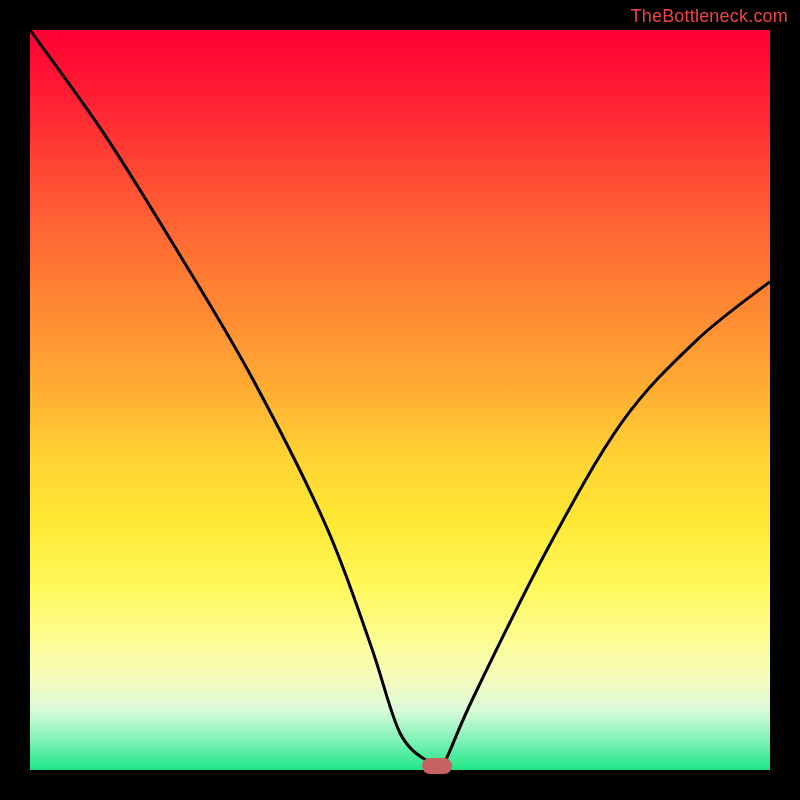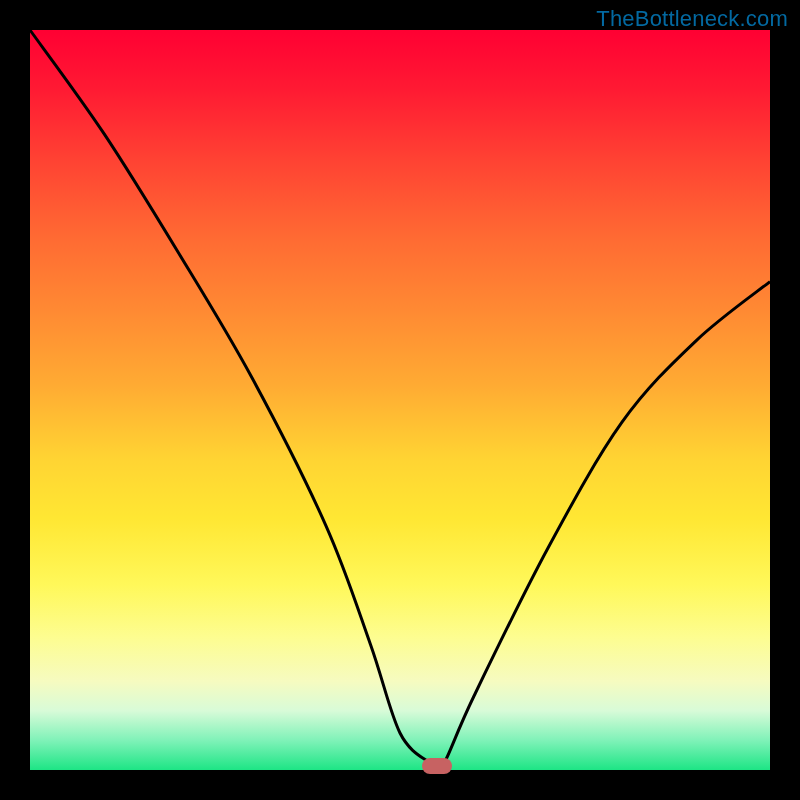--- a/index.html
+++ b/index.html
@@ -14,22 +14,22 @@
   .frame {
     position: relative;
     width: 800px;
     height: 800px;
     background: #000;
   }
   .watermark {
     position: absolute;
     top: 6px;
     right: 12px;
-    color: #0369a1;
-    font-size: 22px;
+    color: #ef4444;
+    font-size: 18px;
     letter-spacing: 0.2px;
     z-index: 10;
   }
   .plot-area {
     position: absolute;
     left: 30px;
     top: 30px;
     width: 740px;
     height: 740px;
     background: linear-gradient(

